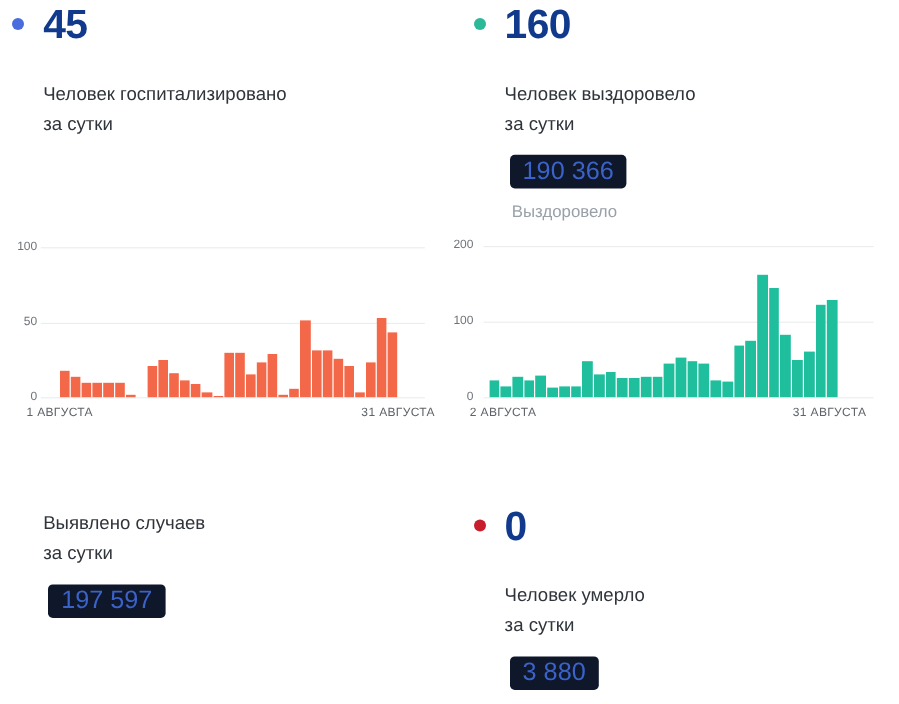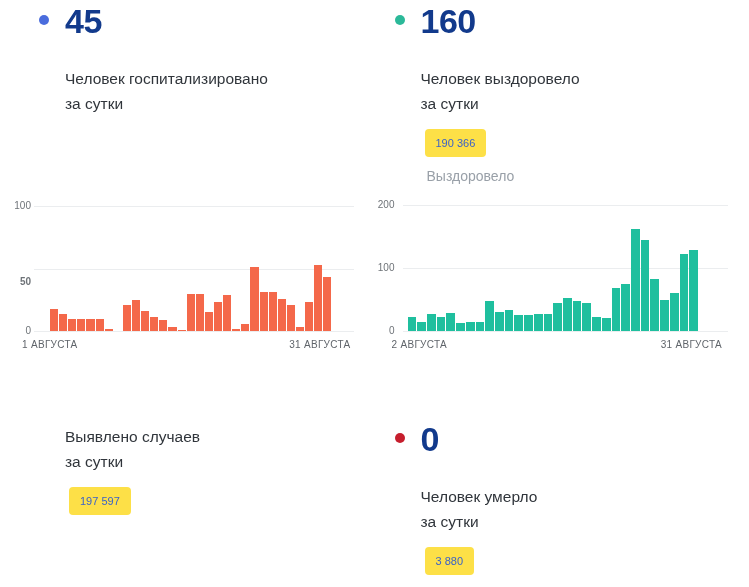--- a/index.html
+++ b/index.html
@@ -1,28 +1,28 @@
 <!DOCTYPE html>
 <html><head>
 <meta charset="utf-8">
 <style>
   * { margin:0; padding:0; box-sizing:border-box; }
   html,body { background:#fff; }
   body { width:749px; height:587px; overflow:hidden; font-family:"Liberation Sans",sans-serif; }
   .grid { display:grid; width:749px; height:587px; grid-template-columns:1fr 1fr; grid-template-rows:400px 187px; }
   .panel { position:relative; }
-  .panel.c1 { padding-left:39px; }
+  .panel.c1 { padding-left:10px; }
   .panel.c2 { padding-left:20px; }
   .stat-head { display:flex; align-items:flex-start; }
   .row2 .stat-head { margin-top:18px; }
   .dot { width:10px; height:10px; border-radius:50%; margin-top:15px; flex:none; }
   .big-num { margin-left:16px; font-size:34px; font-weight:700; color:#123a8c; line-height:42px; letter-spacing:-0.5px; }
   .stat-body { margin-left:26px; }
   .stat-label { margin-top:24px; font-size:15.5px; line-height:25px; color:#30353b; white-space:pre-line; }
-  .badge { display:inline-block; margin-left:4px; margin-top:13px; background:#fde047; color:#3a62c8; font-size:11px; line-height:20px; padding:4px 11px; border-radius:4px; }
+  .badge { display:inline-block; margin-left:4px; margin-top:13px; background:#0f172a; color:#3a62c8; font-size:21px; line-height:20px; padding:4px 11px; border-radius:4px; }
   .badge-label { margin-left:6px; margin-top:11px; font-size:14px; color:#99a0a8; }
   .chart { position:absolute; top:198px; left:0; right:0; height:160px; }
   .gridline { position:absolute; height:1px; background:#ebedef; }
   .ytick { position:absolute; left:0; text-align:right; transform:translateY(-50%); font-size:10px; color:#6e7378; line-height:1; }
   .bars { position:absolute; display:flex; align-items:flex-end; gap:1px; z-index:2; }
   .bar { flex:1; min-width:0; }
   .xlabels { position:absolute; display:flex; justify-content:space-between; font-size:10px; color:#5f646a; letter-spacing:0.3px; line-height:1; }
 </style>
 </head>
 <body>
@@ -35,21 +35,21 @@
       <div class="big-num">45</div>
     </div>
     <div class="stat-body">
       <div class="stat-label">Человек госпитализировано
 за сутки</div>
     </div>
     <div class="chart">
         <div class="gridline" style="top: 133px; left: 34px; right: 21px;"></div>
         <div class="ytick" style="top: 133px; width: 31px;">0</div>
         <div class="gridline" style="top: 70.5px; left: 34px; right: 21px;"></div>
-        <div class="ytick" style="top: 84px; width: 31px; font-weight: bold;">50</div>
+        <div class="ytick" style="top: 71px; width: 31px;">50</div>
         <div class="gridline" style="top: 8px; left: 34px; right: 21px;"></div>
         <div class="ytick" style="top: 8px; width: 31px;">100</div>
         <div class="bars" style="left: 50px; right: 43px; top: 8px; height: 125px;">
           <div class="bar" style="height: 22.5px; background: rgb(244, 104, 74);"></div>
           <div class="bar" style="height: 17.5px; background: rgb(244, 104, 74);"></div>
           <div class="bar" style="height: 12.5px; background: rgb(244, 104, 74);"></div>
           <div class="bar" style="height: 12.5px; background: rgb(244, 104, 74);"></div>
           <div class="bar" style="height: 12.5px; background: rgb(244, 104, 74);"></div>
           <div class="bar" style="height: 12.5px; background: rgb(244, 104, 74);"></div>
           <div class="bar" style="height: 2.5px; background: rgb(244, 104, 74);"></div>
@@ -71,21 +71,21 @@
           <div class="bar" style="height: 63.75px; background: rgb(244, 104, 74);"></div>
           <div class="bar" style="height: 38.75px; background: rgb(244, 104, 74);"></div>
           <div class="bar" style="height: 38.75px; background: rgb(244, 104, 74);"></div>
           <div class="bar" style="height: 32.5px; background: rgb(244, 104, 74);"></div>
           <div class="bar" style="height: 26.25px; background: rgb(244, 104, 74);"></div>
           <div class="bar" style="height: 3.75px; background: rgb(244, 104, 74);"></div>
           <div class="bar" style="height: 28.75px; background: rgb(244, 104, 74);"></div>
           <div class="bar" style="height: 66.25px; background: rgb(244, 104, 74);"></div>
           <div class="bar" style="height: 53.75px; background: rgb(244, 104, 74);"></div>
         </div>
-        <div class="xlabels" style="left: 22px; right: 24px; top: 142px;">
+        <div class="xlabels" style="left: 22px; right: 12px; top: 142px;">
           <span>1 АВГУСТА</span>
           <span>31 АВГУСТА</span>
         </div>
       </div>
   </div>
 
   <div class="panel c2 row1">
     <div class="stat-head">
       <span class="dot" style="background: rgb(43, 185, 153);"></span>
       <div class="big-num">160</div>

